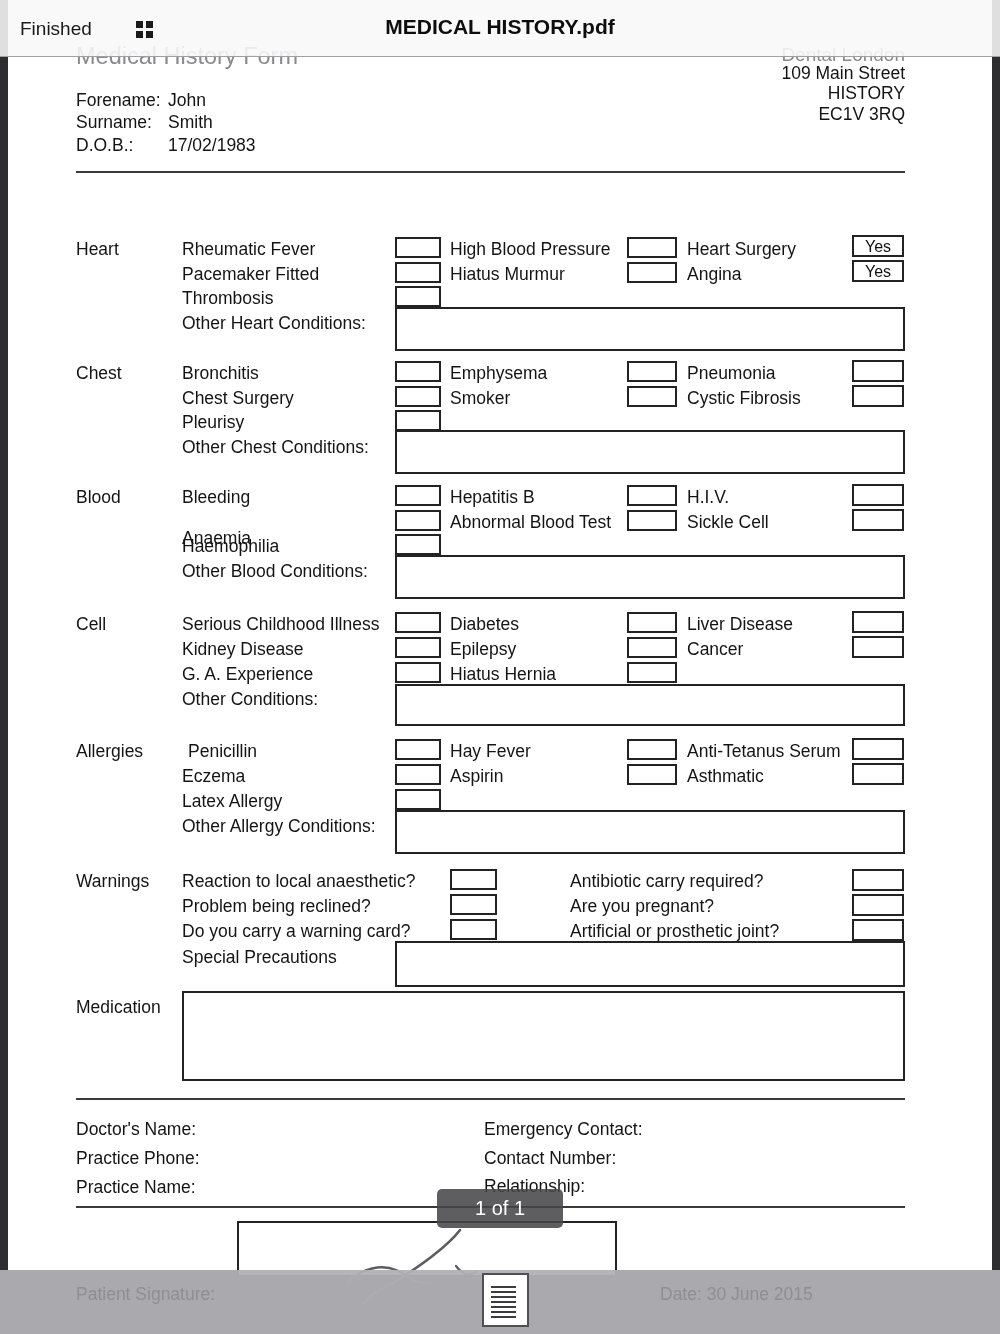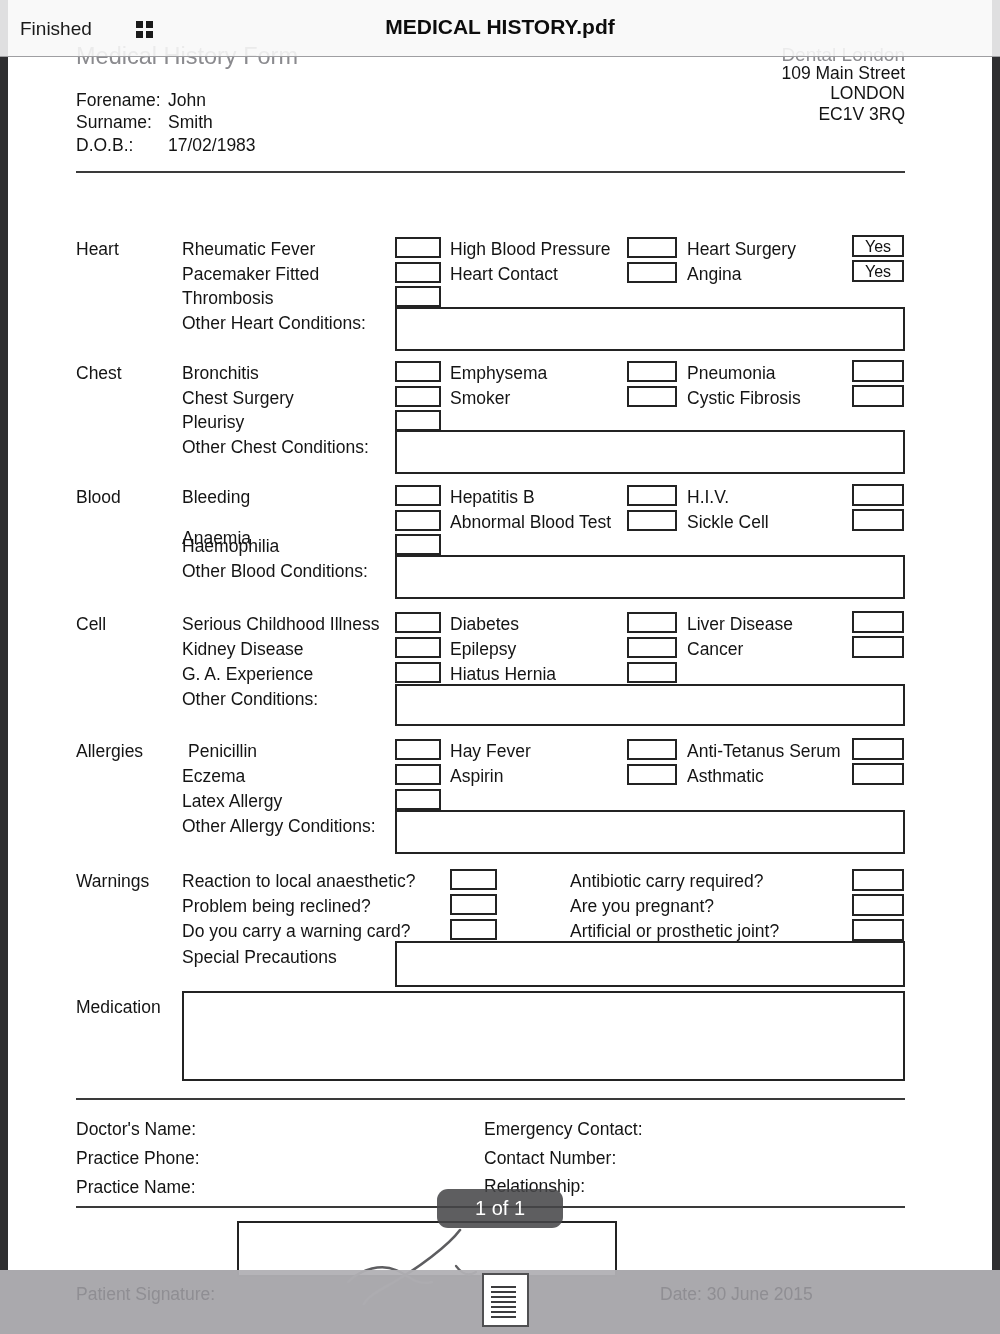--- a/index.html
+++ b/index.html
@@ -39,21 +39,21 @@
     position:absolute; left:0; right:0; top:15px;
     text-align:center; font-size:21px; font-weight:700; color:#0d0d0d;
   }
   .gridicon { position:absolute; left:136px; top:21px; width:17px; height:17px; }
   .gridicon i { position:absolute; width:7px; height:7px; background:#1b1b1b; }
 
   .dimtitle { color:#8a8a8e; }
 
   .pill {
     position:absolute; left:437px; top:1189px; width:126px; height:39px;
-    background:rgba(70,70,72,0.87); border-radius:11px;
+    background:rgba(70,70,72,0.87); border-radius:5px;
     color:#fff; font-size:20px; line-height:39px; text-align:center;
     z-index:40;
   }
 
   .bottombar {
     position:absolute; left:0; top:1270px; right:0; height:64px;
     background:rgba(177,176,180,0.95);
     z-index:45;
   }
   .bottombar .lbl { position:absolute; font-size:17.5px; color:#8f8e93; white-space:nowrap; }
@@ -71,21 +71,21 @@
 <body>
 
 <div class="screen">
 
   <div class="page"></div>
 
   <span class="t b dimtitle" style="left:76px;top:43px;font-size:23.5px">Medical History Form</span>
   <span class="t dimtitle" style="right:95px;top:44px;font-size:19px">Dental London</span>
 
   <span class="t right" style="right:95px;top:63px">109 Main Street</span>
-  <span class="t right" style="right:95px;top:83px">LONDON</span>
+  <span class="t right" style="right:95px;top:83px">HISTORY</span>
   <span class="t right" style="right:95px;top:104px">EC1V 3RQ</span>
 
   <span class="t" style="left:76px;top:90px">Forename:</span>
   <span class="t" style="left:168px;top:90px">John</span>
   <span class="t" style="left:76px;top:112px">Surname:</span>
   <span class="t" style="left:168px;top:112px">Smith</span>
   <span class="t" style="left:76px;top:135px">D.O.B.:</span>
   <span class="t" style="left:168px;top:135px">17/02/1983</span>
 
   <div class="hr" style="left:76px;top:171px;width:829px"></div>
@@ -94,21 +94,21 @@
   <span class="t b" style="left:76px;top:239px">Heart</span>
   <span class="t" style="left:182px;top:239px">Rheumatic Fever</span>
   <div class="cb" style="left:395px;top:237px"></div>
   <span class="t" style="left:450px;top:239px">High Blood Pressure</span>
   <div class="cb cb2" style="left:627px;top:237px"></div>
   <span class="t" style="left:687px;top:239px">Heart Surgery</span>
   <div class="cb cb3" style="left:852px;top:235px">Yes</div>
 
   <span class="t" style="left:182px;top:264px">Pacemaker Fitted</span>
   <div class="cb" style="left:395px;top:262px"></div>
-  <span class="t" style="left:450px;top:264px">Heart Contact</span>
+  <span class="t" style="left:450px;top:264px">Hiatus Murmur</span>
   <div class="cb cb2" style="left:627px;top:262px"></div>
   <span class="t" style="left:687px;top:264px">Angina</span>
   <div class="cb cb3" style="left:852px;top:260px">Yes</div>
 
   <span class="t" style="left:182px;top:288px">Thrombosis</span>
   <div class="cb" style="left:395px;top:286px"></div>
 
   <span class="t" style="left:182px;top:313px">Other Heart Conditions:</span>
   <div class="box" style="left:395px;top:307px;width:510px;height:44px"></div>
 

